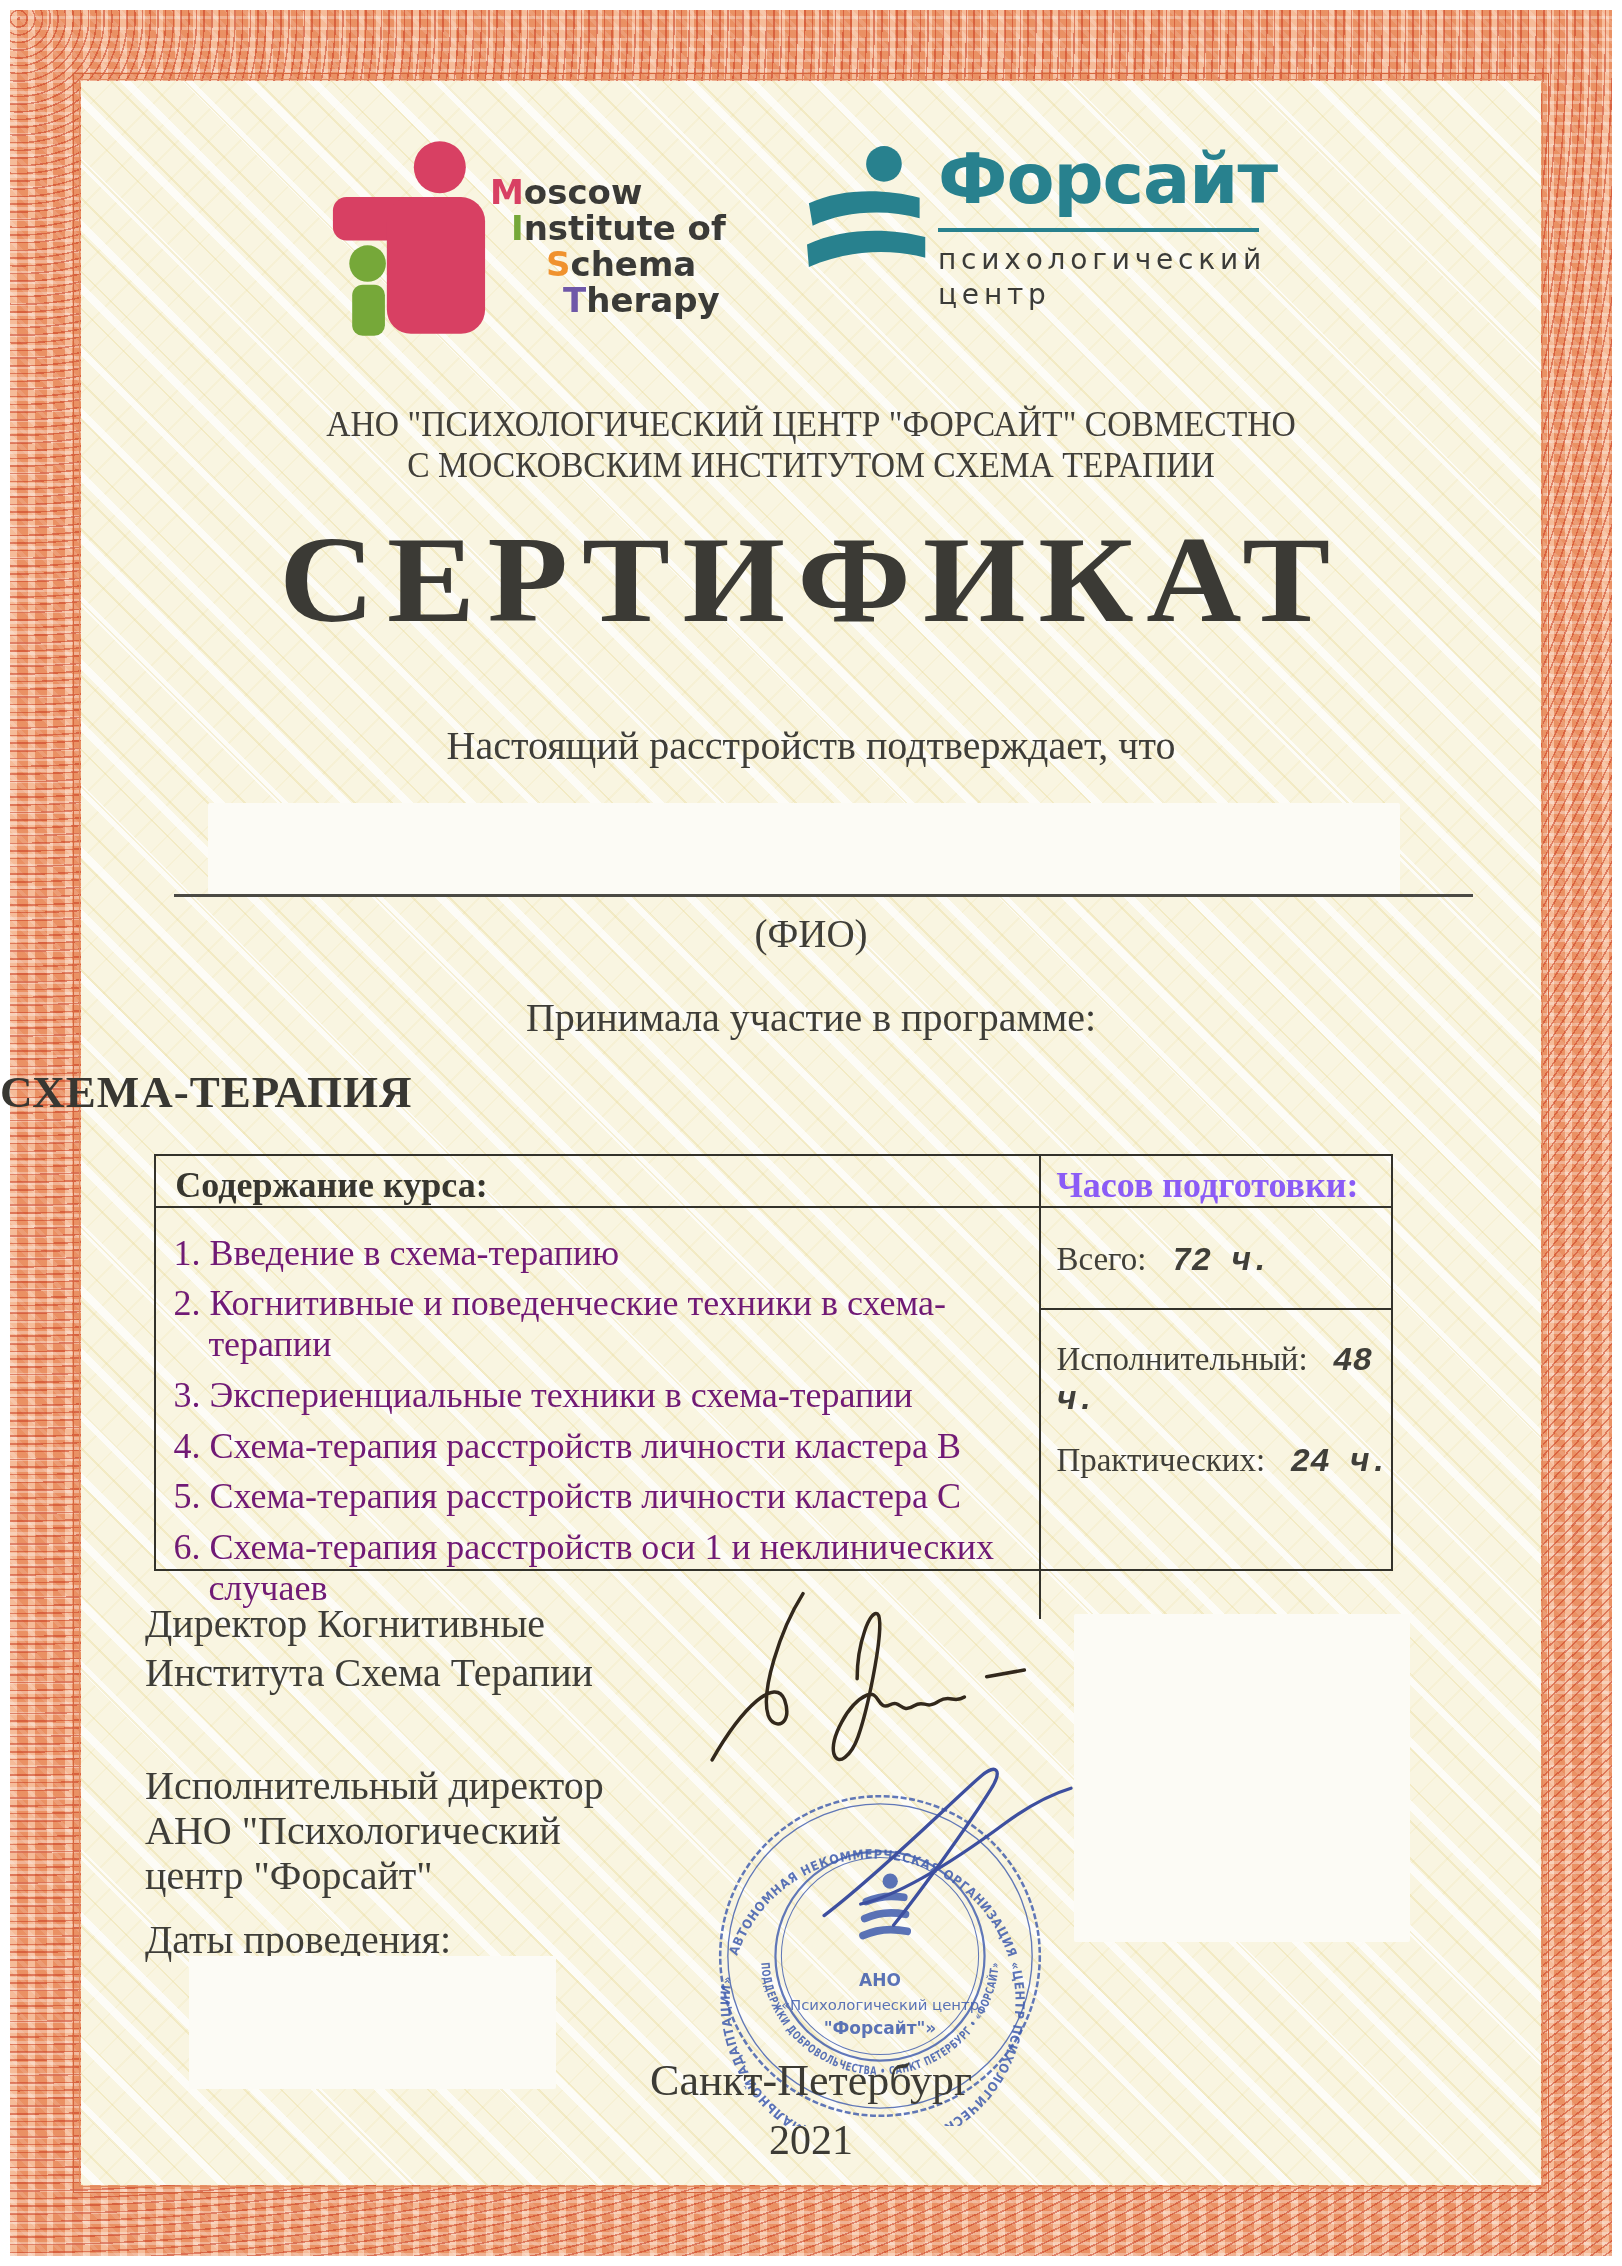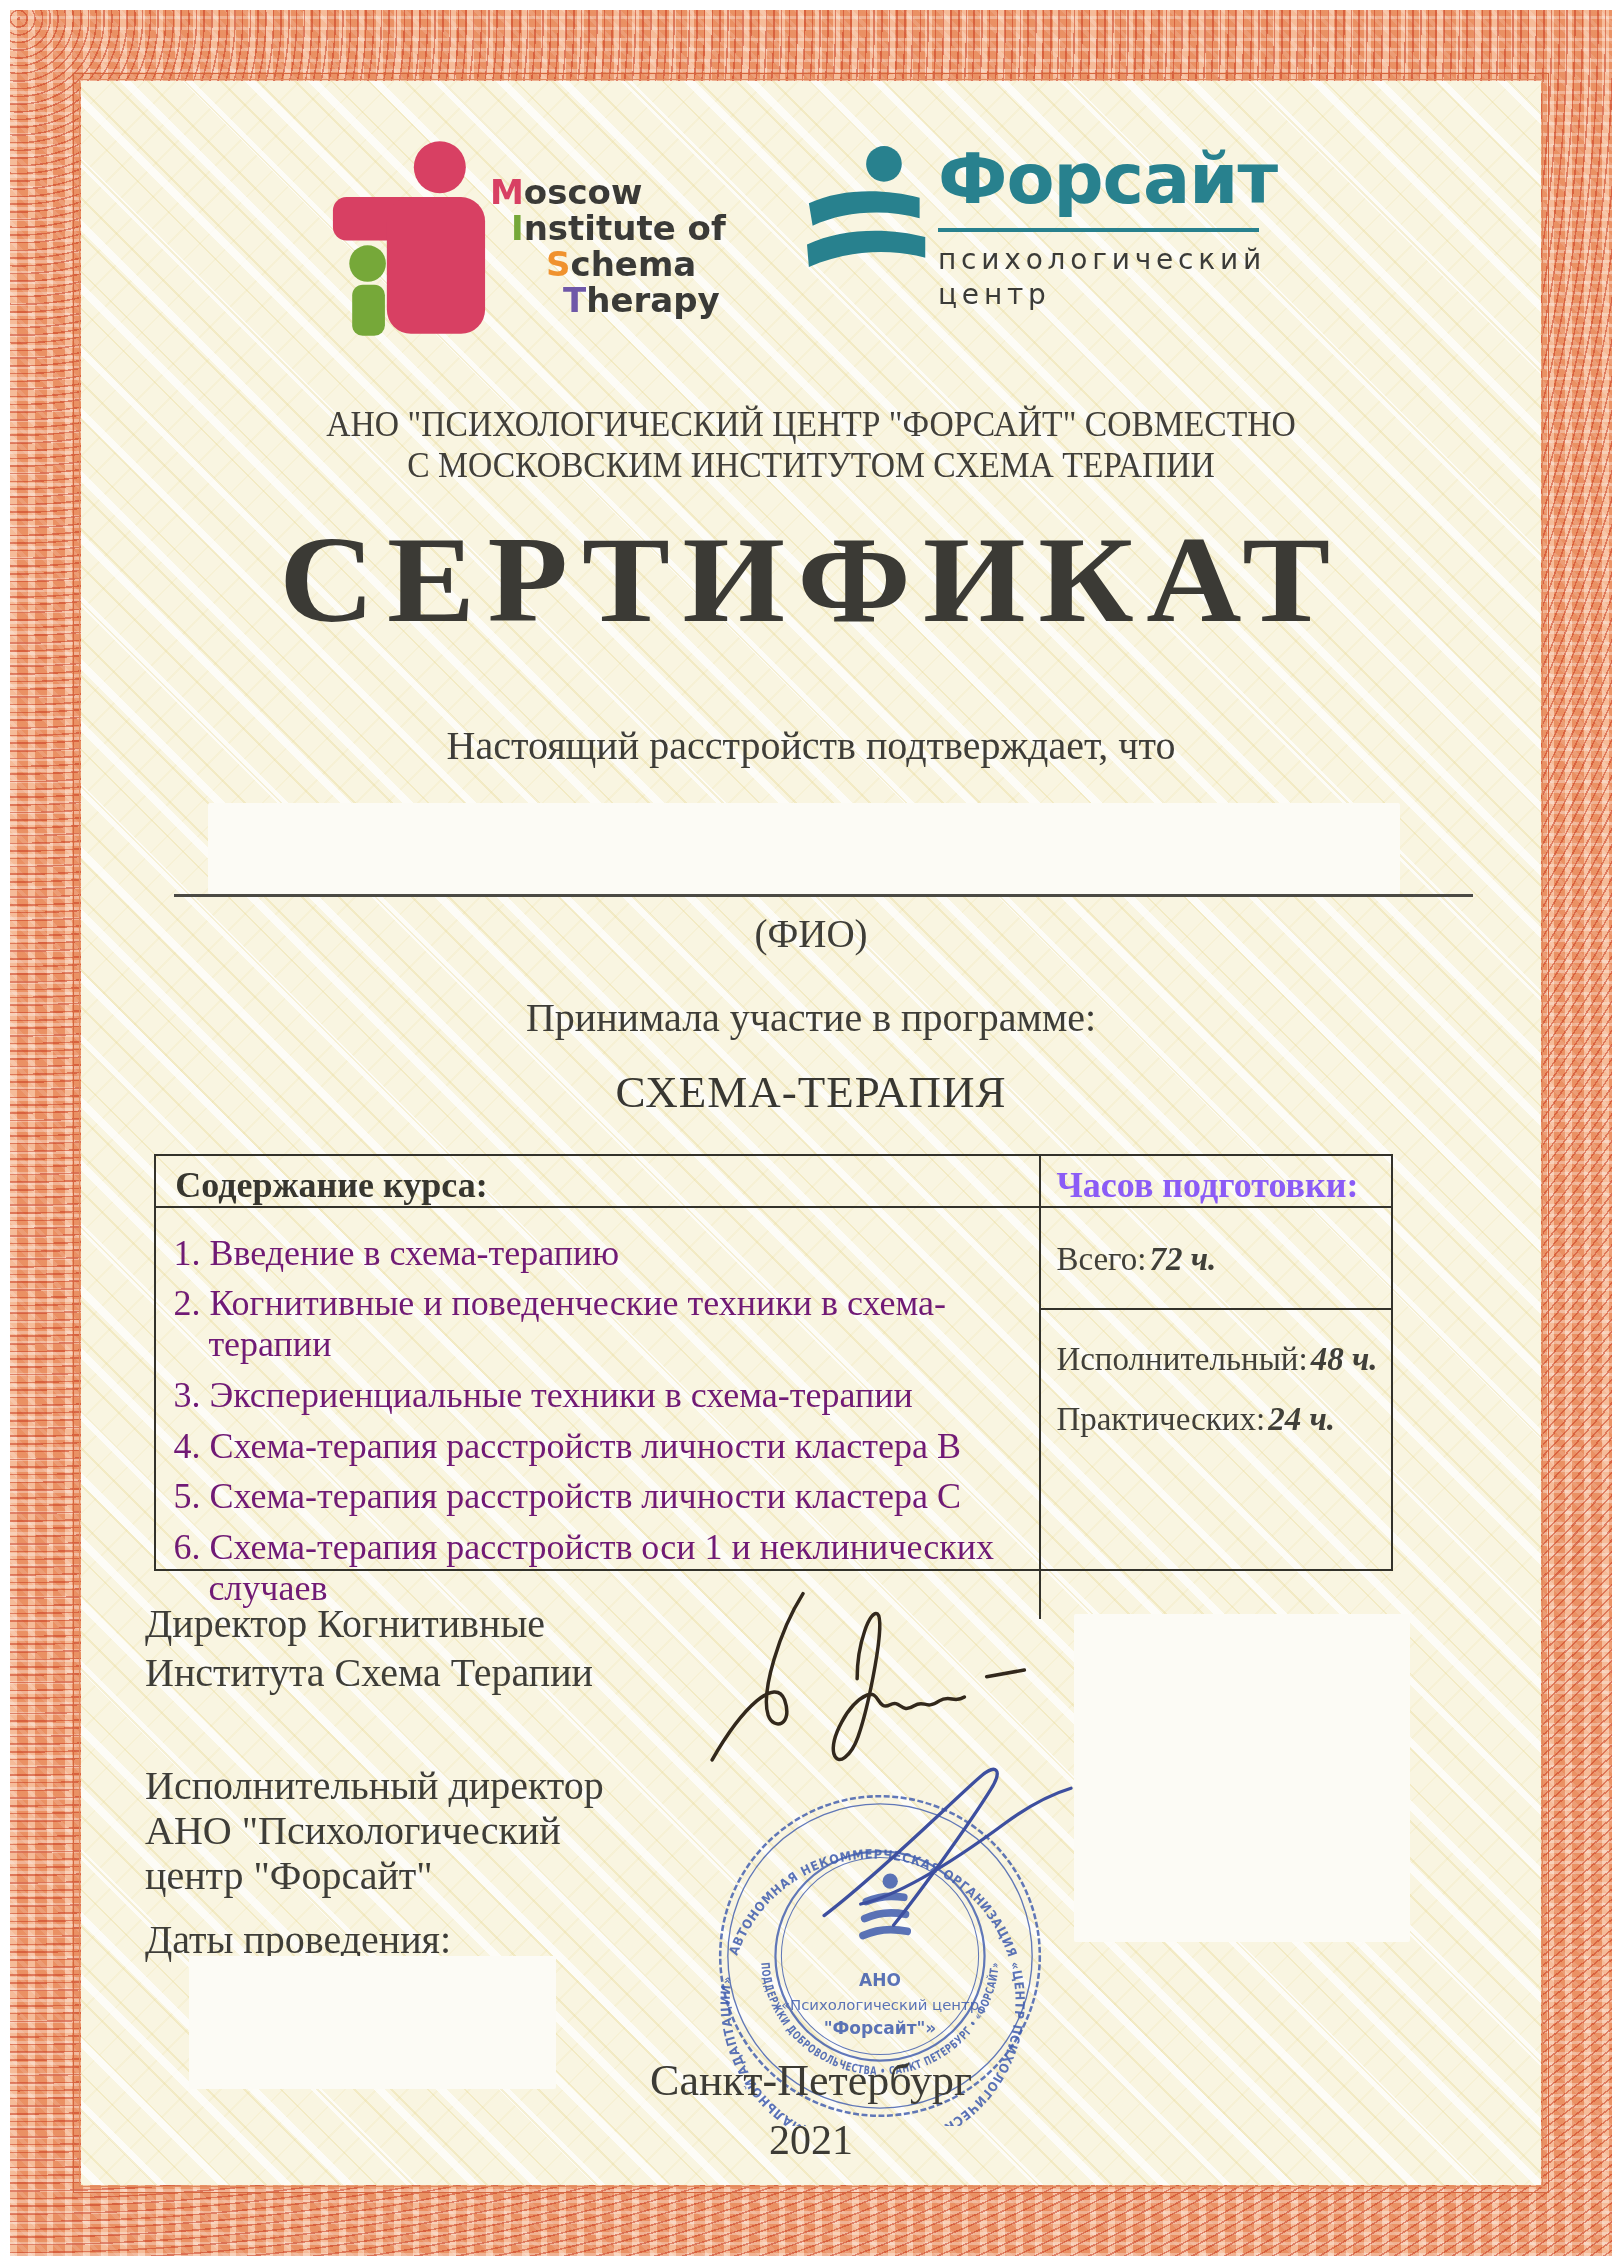--- a/index.html
+++ b/index.html
@@ -50,40 +50,40 @@
     font-size:35px;line-height:41px;color:#413f3a;transform:scaleX(.96);}
   .cert-title{position:absolute;left:0;top:510px;width:100%;text-align:center;
     font-size:122px;font-weight:bold;color:#3b3a35;letter-spacing:11.6px;
     transform:scaleX(1.08);}
   .confirm-line{position:absolute;left:0;top:722px;width:100%;text-align:center;font-size:40px;color:#3e3d38;}
   .blank-box{position:absolute;background:#fcfbf5;border-radius:1.9px;}
   .name-box{left:208px;top:803px;width:1192px;height:91px;}
   .name-line{position:absolute;left:174px;top:894px;width:1299px;height:2.9px;background:#4b4a44;}
   .fio-label{position:absolute;left:0;top:911px;width:100%;text-align:center;font-size:39px;color:#3e3d38;}
   .participation{position:absolute;left:0;top:994px;width:100%;text-align:center;font-size:40px;color:#3e3d38;}
-  .program-name{position:absolute;left:0;top:1066px;width:100%;text-align:center;
-    font-size:45px;font-weight:normal;color:#383732;letter-spacing:1px;}
+  .program-name{position:absolute;left:0;top:1066px;width:100%;
+    font-size:45px;font-weight:bold;color:#383732;letter-spacing:1px;}
   
   .course-table{position:absolute;left:154px;top:1154px;width:1239px;height:417px;
     border:2.9px solid #33322b;box-sizing:border-box;display:flex;flex-direction:column;}
   .t-header{display:flex;border-bottom:2.9px solid #33322b;height:53px;box-sizing:border-box;}
   .t-h-left{width:885px;box-sizing:border-box;border-right:2.9px solid #33322b;
     font-size:36px;font-weight:bold;color:#37362f;padding:7.7px 0 0 19.3px;}
   .t-h-right{flex:1;font-size:36px;font-weight:bold;color:#8b5cf6;padding:7.7px 0 0 15.4px;}
   .t-body{display:flex;flex:1;}
   .t-left{width:885px;box-sizing:border-box;border-right:2.9px solid #33322b;
     padding:25px 25px 0 17.4px;}
   .course-item{font-size:36px;line-height:41px;color:#701a75;margin-bottom:9.7px;
     padding-left:35px;text-indent:-35px;}
   .t-right{flex:1;display:flex;flex-direction:column;font-size:33px;color:#403f39;}
   .t-cell-total{height:102px;box-sizing:border-box;border-bottom:2.9px solid #33322b;
     padding:33px 0 0 15.4px;}
   .t-cell-parts{padding:31px 0 0 15.4px;}
   .t-part-line{margin-bottom:23px;}
-  .hrs-val{font-weight:bold;font-style:italic;margin-left:3px;}
+  .hrs-val{font-weight:bold;font-style:italic;margin-left:25px;font-family:Liberation Mono, monospace;}
   
   .sig-label{position:absolute;left:145px;font-size:40px;line-height:49px;color:#3e3d38;}
   .sig-director{top:1599px;}
   .sig-exec{top:1763px;line-height:45px;}
   .dates-label{position:absolute;left:145px;top:1916px;font-size:40px;color:#3e3d38;}
   .blank-right{left:1074px;top:1614px;width:336px;height:328px;}
   .blank-dates{left:189px;top:1956px;width:367px;height:133px;}
   .sig-dark{position:absolute;left:687px;top:1580px;}
   .stamp-svg{position:absolute;left:710px;top:1786px;}
   .sig-blue{position:absolute;left:799px;top:1763px;}

